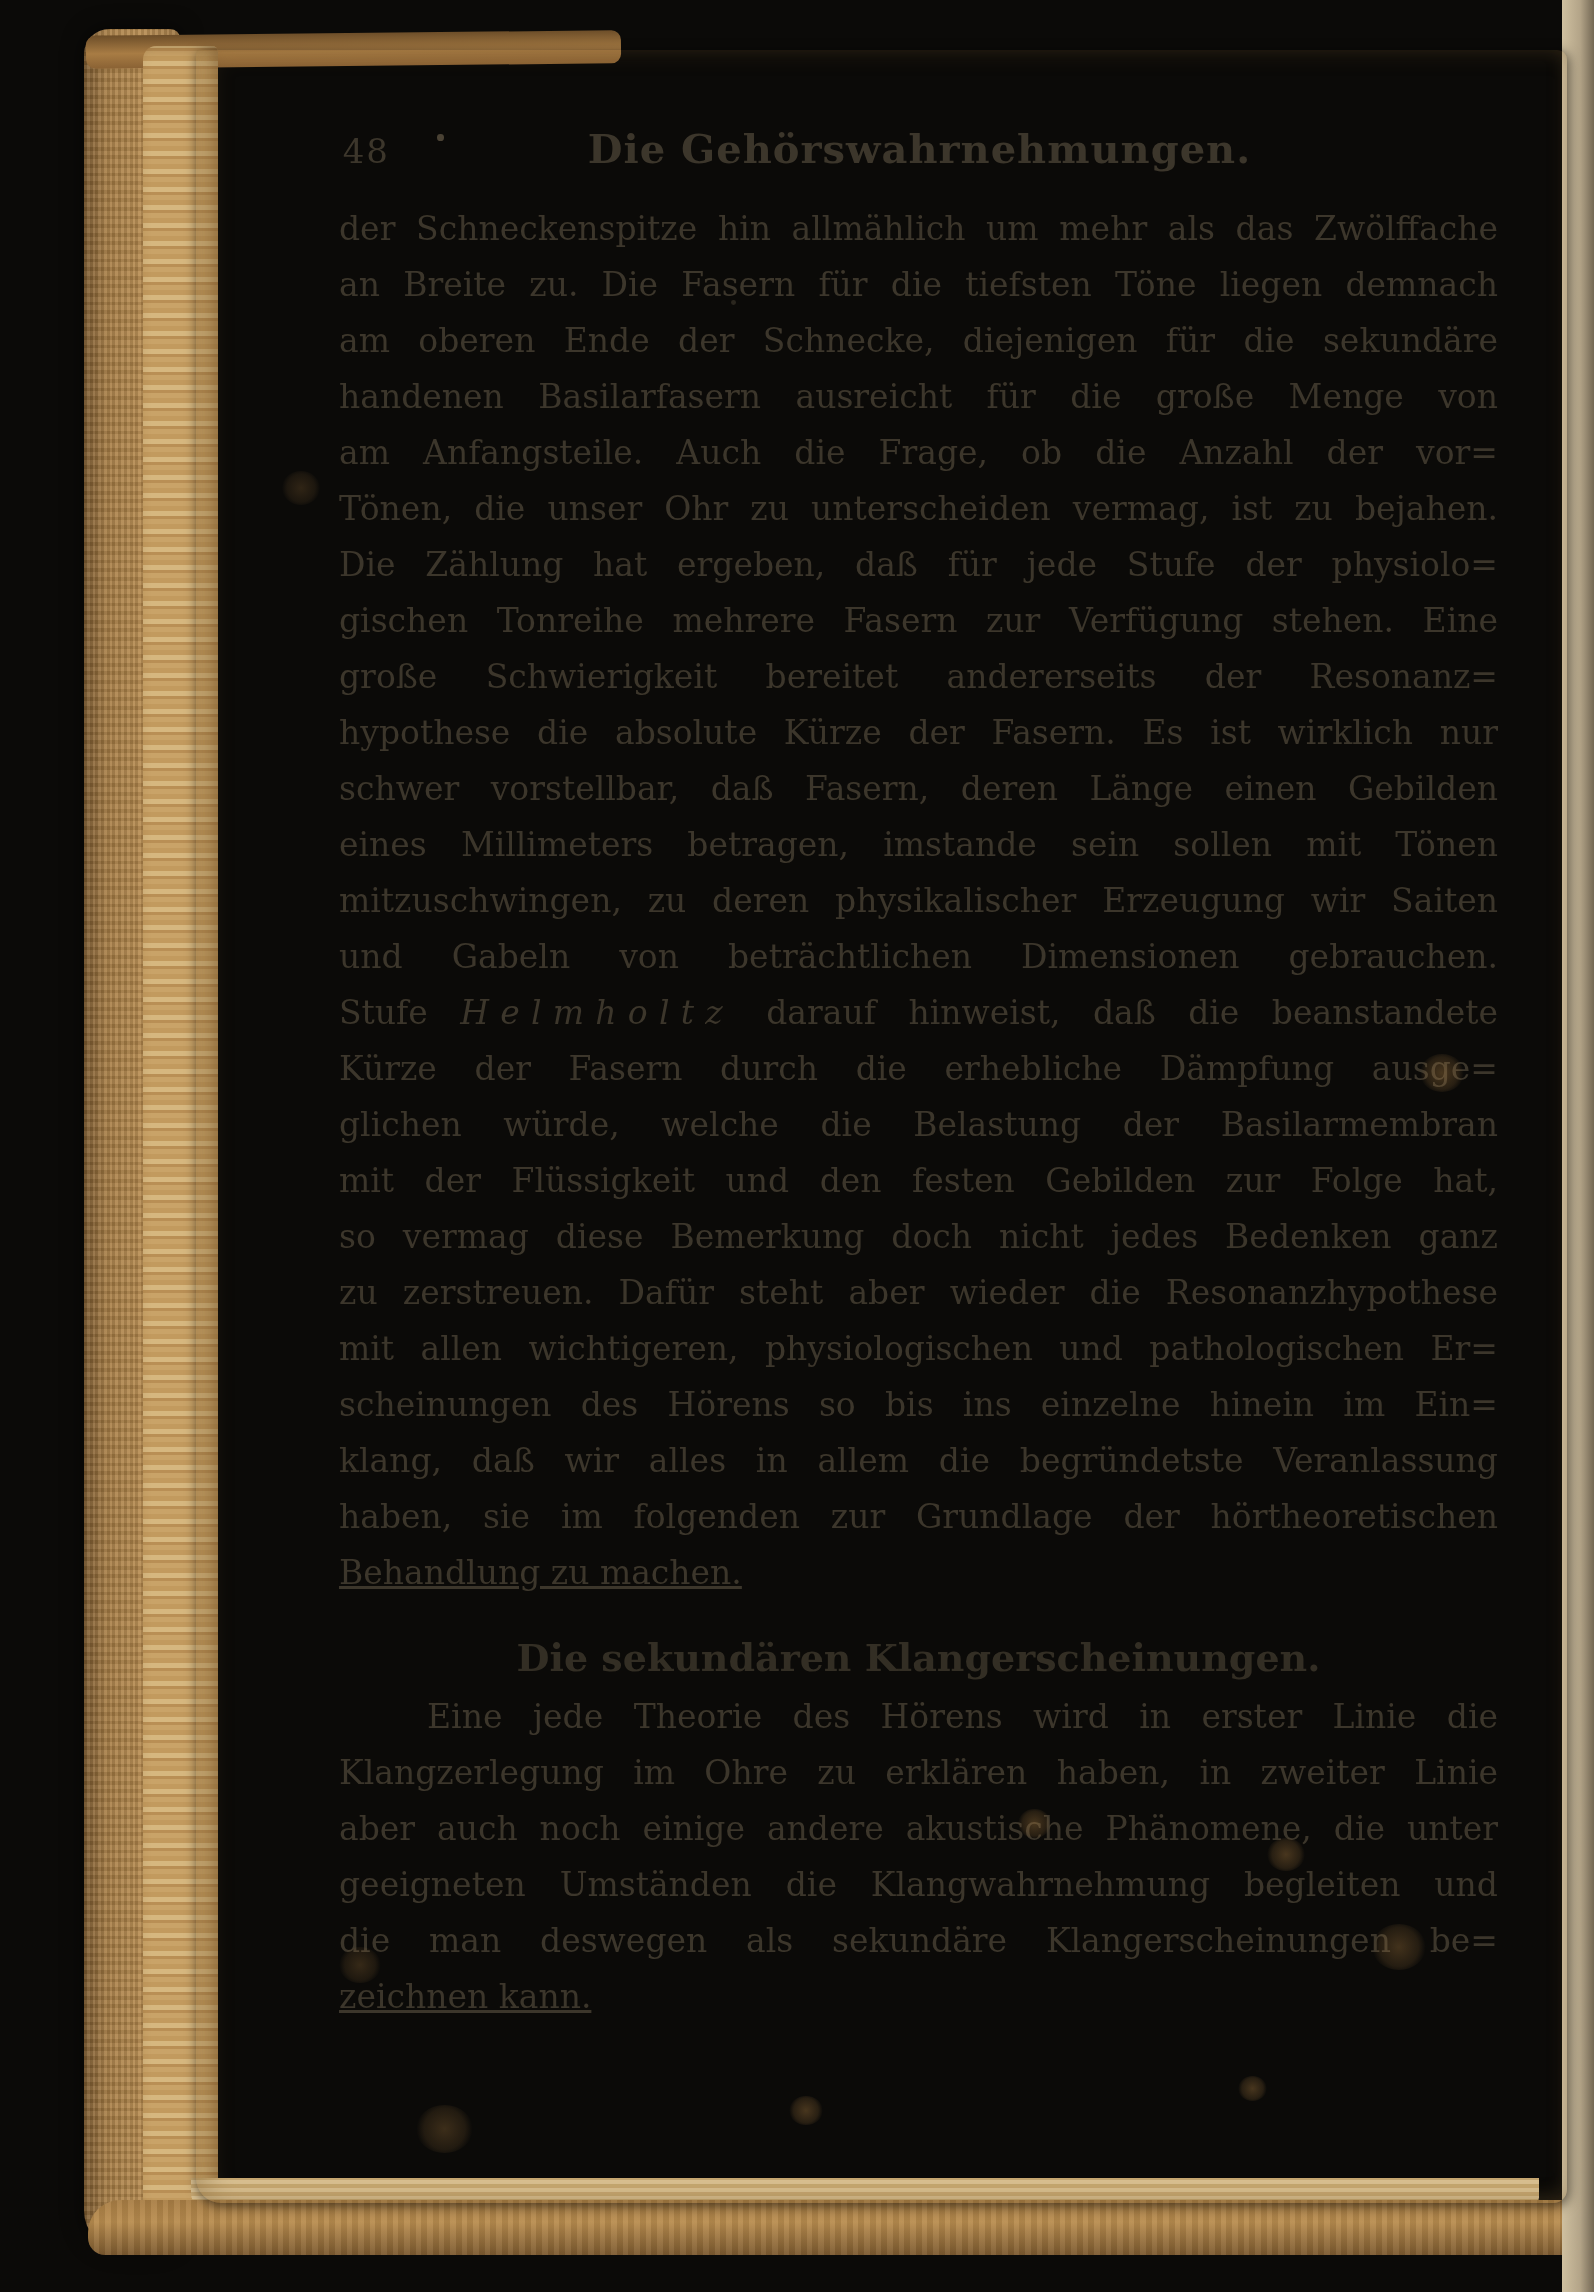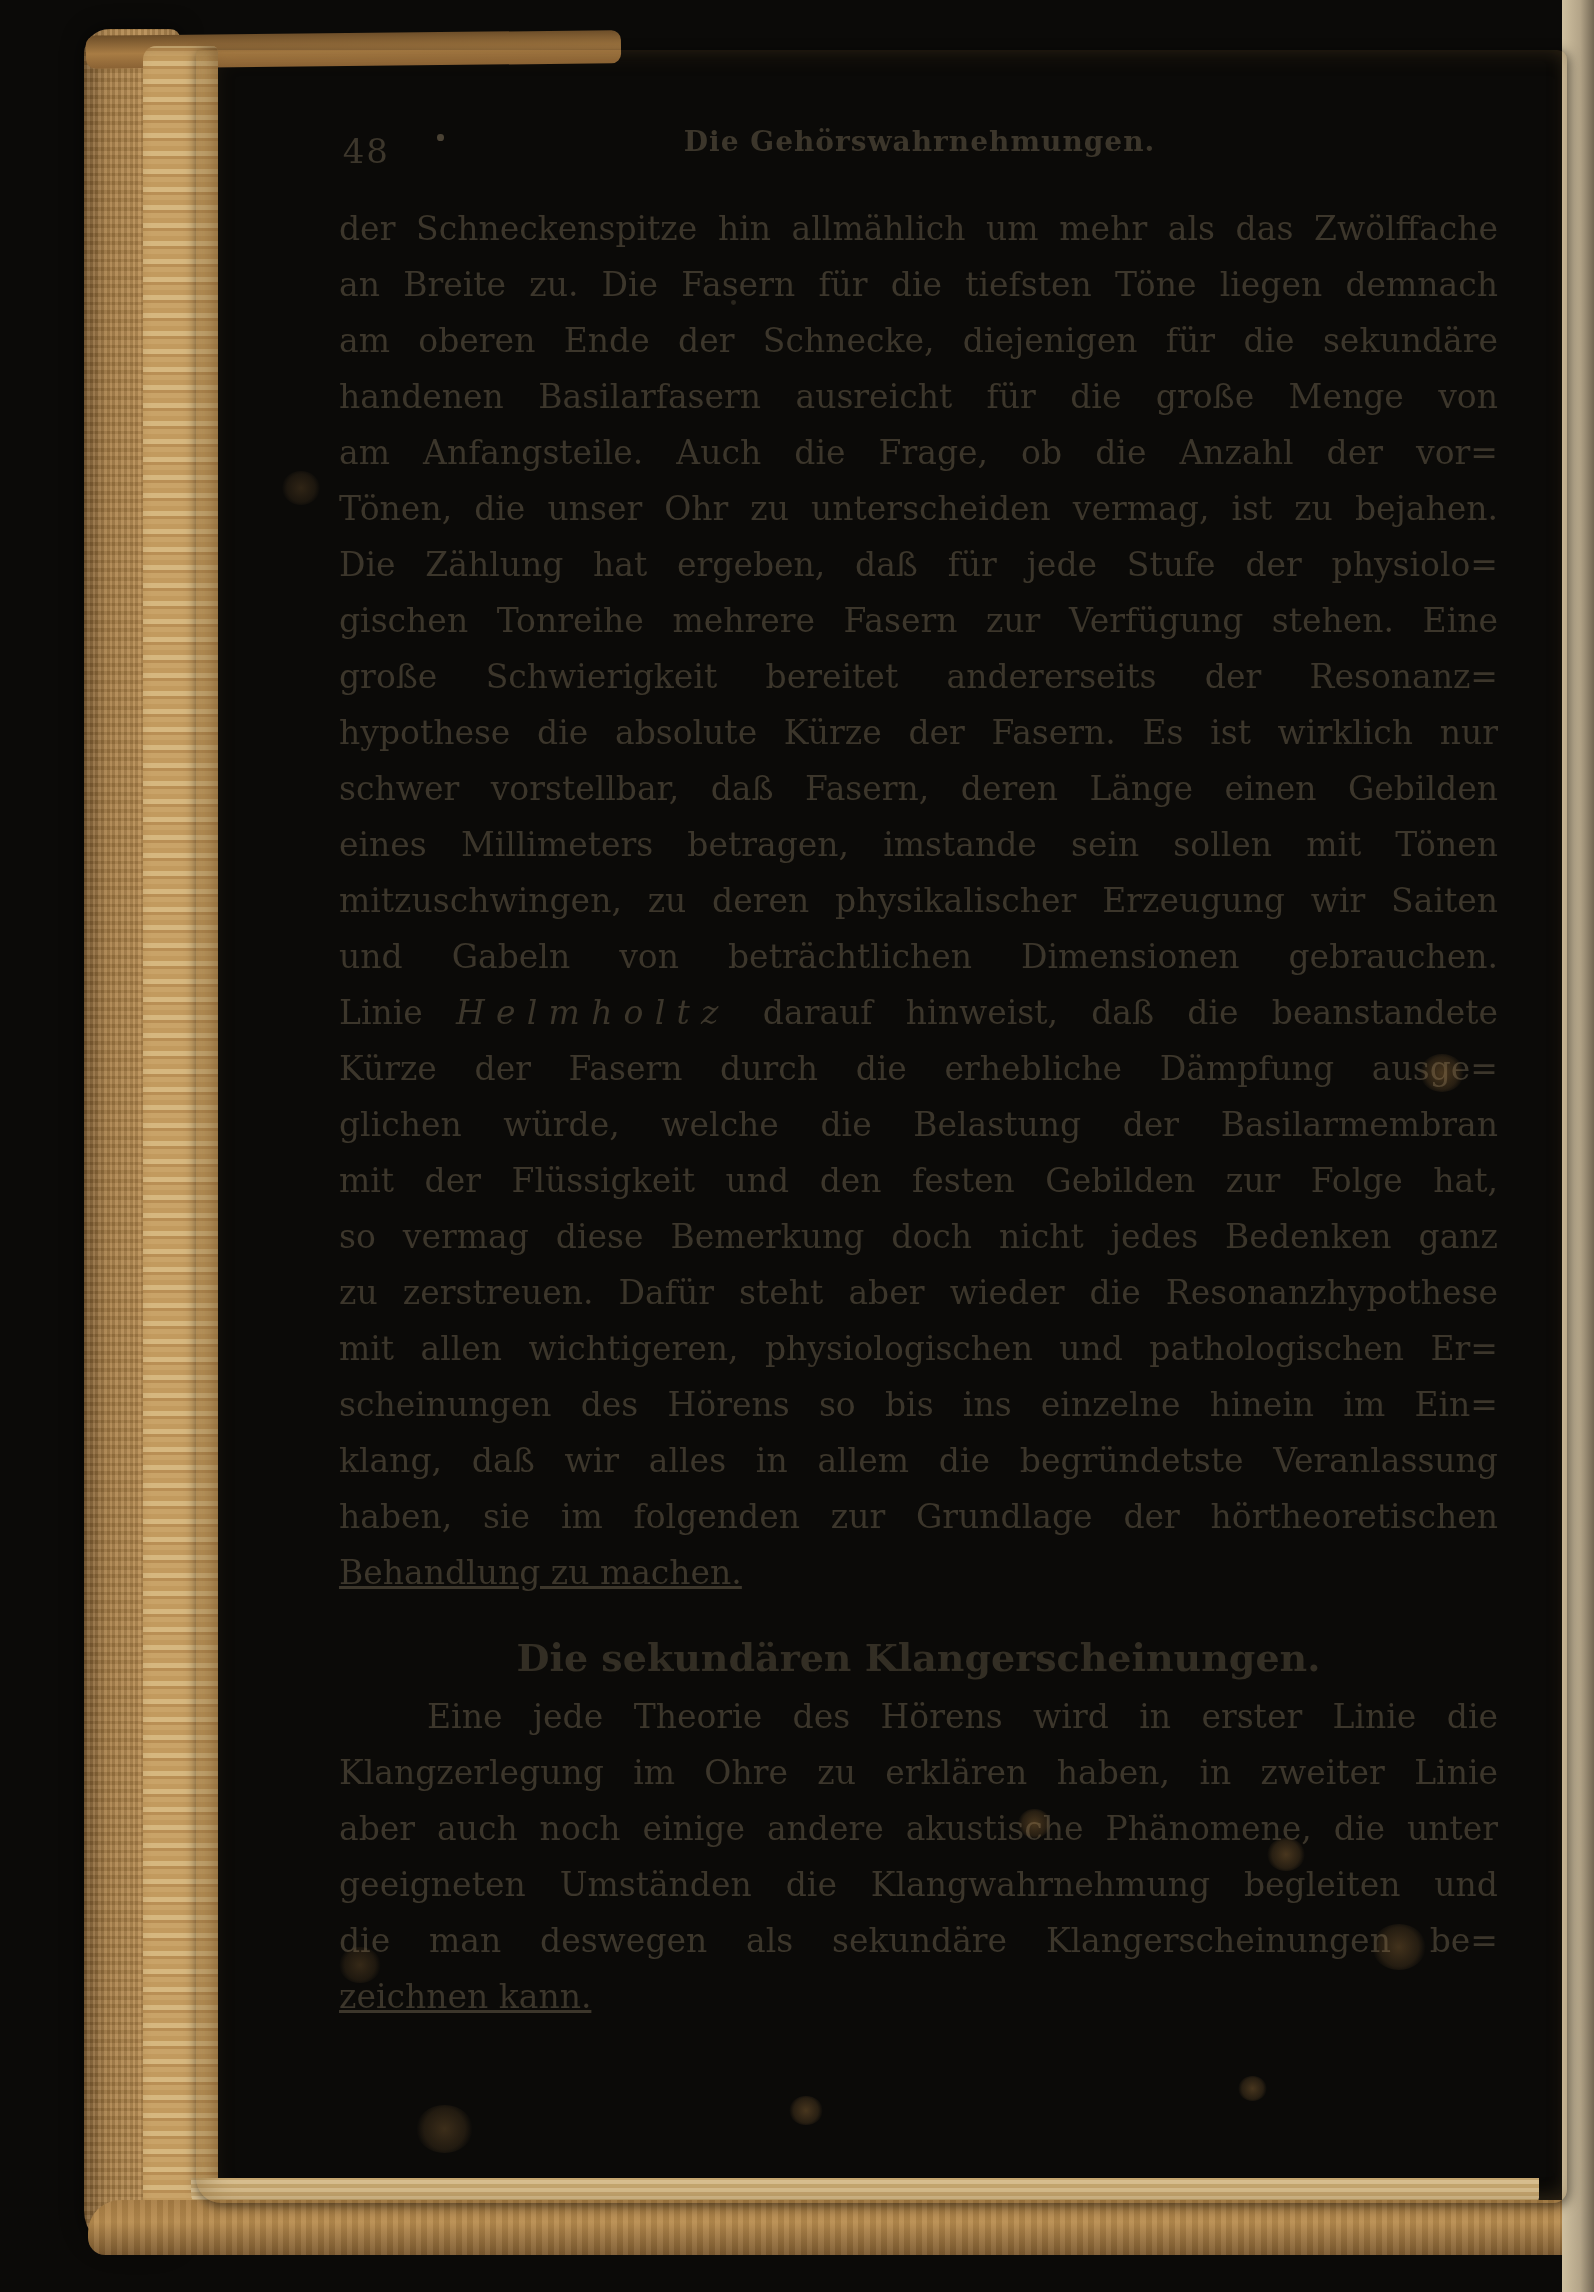--- a/index.html
+++ b/index.html
@@ -97,21 +97,21 @@
     color: var(--ink, #3c362b);
   }
   .page-number {
     position: absolute; left: 3.8px; top: 5.7px;
     font-size: 34px;
     letter-spacing: 1.9px;
   }
   .running-head {
     position: absolute; left: 0; right: 0; top: 0;
     text-align: center;
-    font-size: 28px;
+    font-size: 40px;
     font-weight: bold;
     letter-spacing: 1px;
   }
 
   
   .text-block {
     position: absolute;
     left: 143px; top: 151px;
     width: 1159px;
     color: var(--ink, #3c362b);
@@ -177,21 +177,21 @@
             <div class="line"><span>am Anfangsteile.  Auch die Frage, ob die Anzahl der vor=</span></div>
             <div class="line"><span>Tönen, die unser Ohr zu unterscheiden vermag, ist zu bejahen.</span></div>
             <div class="line"><span>Die Zählung hat ergeben, daß für jede Stufe der physiolo=</span></div>
             <div class="line"><span>gischen Tonreihe mehrere Fasern zur Verfügung stehen.  Eine</span></div>
             <div class="line"><span>große Schwierigkeit bereitet andererseits der Resonanz=</span></div>
             <div class="line"><span>hypothese die absolute Kürze der Fasern.  Es ist wirklich nur</span></div>
             <div class="line"><span>schwer vorstellbar, daß Fasern, deren Länge einen Gebilden</span></div>
             <div class="line"><span>eines Millimeters betragen, imstande sein sollen mit Tönen</span></div>
             <div class="line"><span>mitzuschwingen, zu deren physikalischer Erzeugung wir Saiten</span></div>
             <div class="line"><span>und Gabeln von beträchtlichen Dimensionen gebrauchen.</span></div>
-            <div class="line"><span>Linie </span><span class="letterspaced">Helmholtz</span><span> darauf hinweist, daß die beanstandete</span></div>
+            <div class="line"><span>Stufe </span><span class="letterspaced">Helmholtz</span><span> darauf hinweist, daß die beanstandete</span></div>
             <div class="line"><span>Kürze der Fasern durch die erhebliche Dämpfung ausge=</span></div>
             <div class="line"><span>glichen würde, welche die Belastung der Basilarmembran</span></div>
             <div class="line"><span>mit der Flüssigkeit und den festen Gebilden zur Folge hat,</span></div>
             <div class="line"><span>so vermag diese Bemerkung doch nicht jedes Bedenken ganz</span></div>
             <div class="line"><span>zu zerstreuen.  Dafür steht aber wieder die Resonanzhypothese</span></div>
             <div class="line"><span>mit allen wichtigeren, physiologischen und pathologischen Er=</span></div>
             <div class="line"><span>scheinungen des Hörens so bis ins einzelne hinein im Ein=</span></div>
             <div class="line"><span>klang, daß wir alles in allem die begründetste Veranlassung</span></div>
             <div class="line"><span>haben, sie im folgenden zur Grundlage der hörtheoretischen</span></div>
             <div class="line last"><span>Behandlung zu machen.</span></div>

